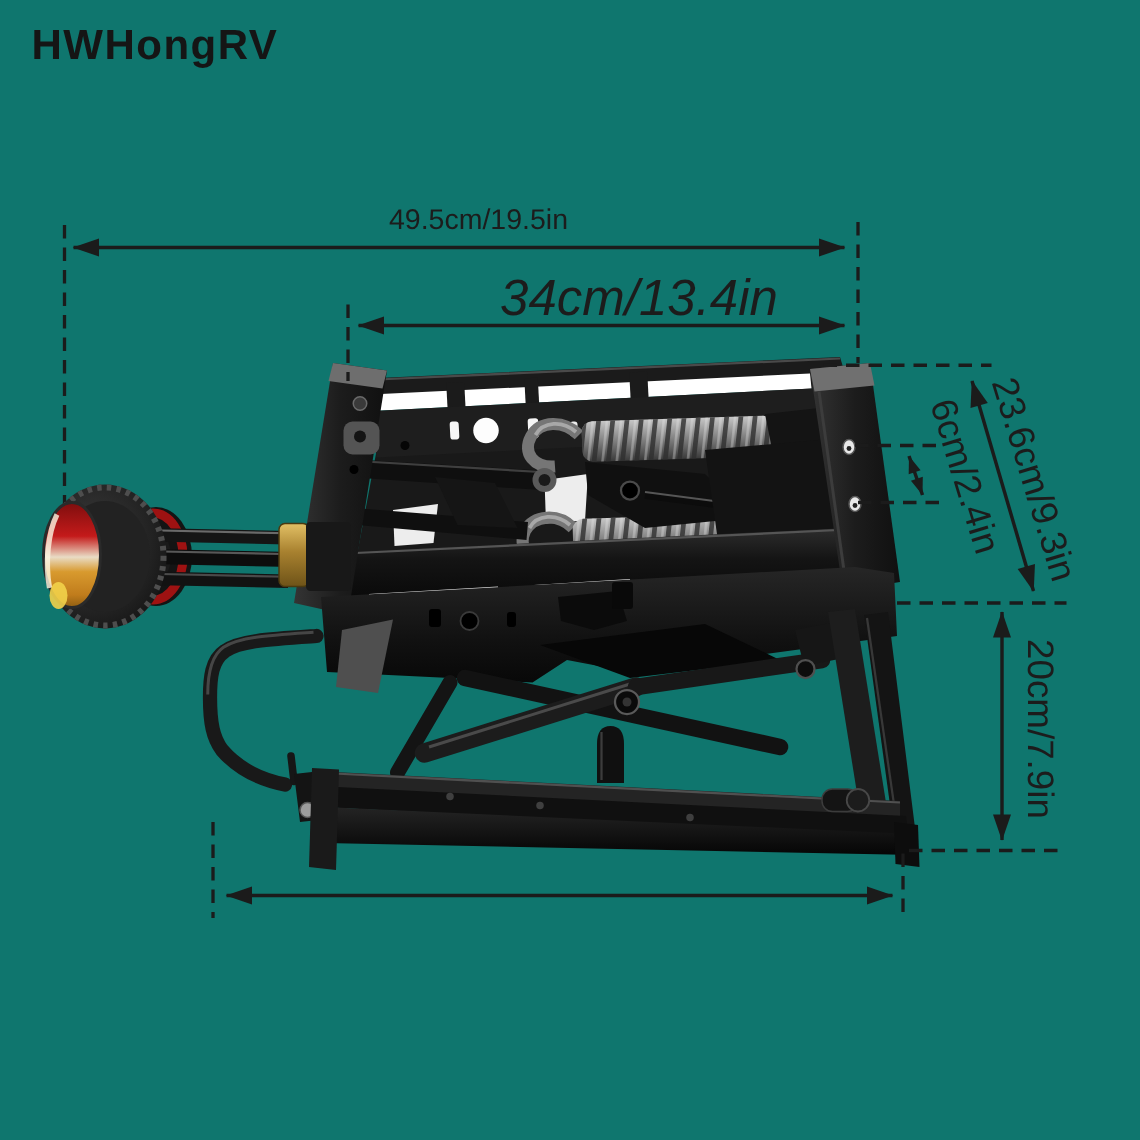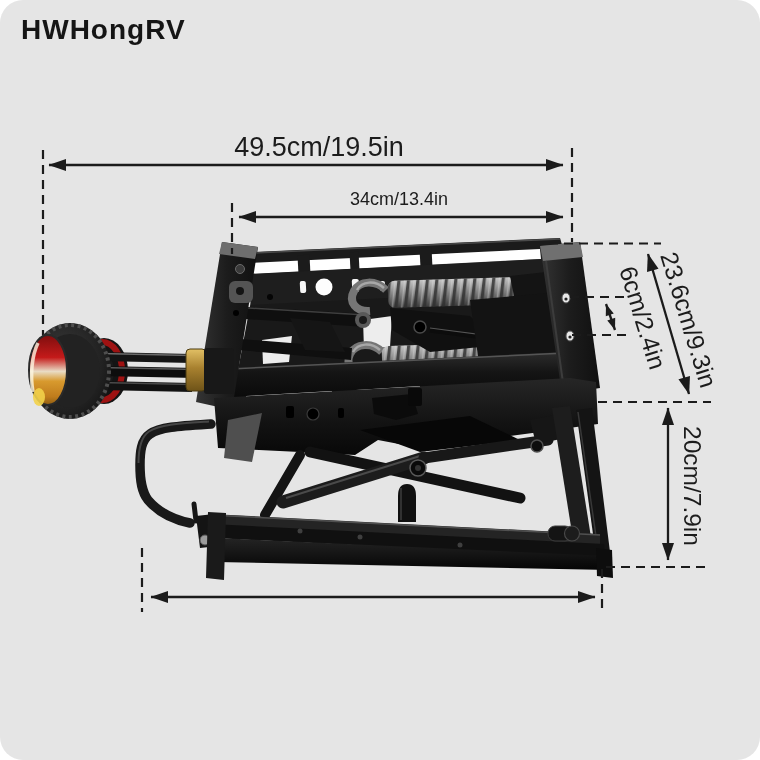--- a/index.html
+++ b/index.html
@@ -1,20 +1,20 @@
 <!DOCTYPE html>
 <html><head>
 <meta charset="utf-8">
 <style>
   html,body{margin:0;padding:0;background:#ffffff;}
-  .stage{position:relative;width:760px;height:760px;background:#e5e5e5;overflow:hidden;
-         font-family:"Liberation Sans","DejaVu Sans",sans-serif;border-radius:23px;}
+  .stage{position:relative;width:760px;height:760px;background:#0f766e;overflow:hidden;
+         font-family:"Liberation Sans","DejaVu Sans",sans-serif;}
   .logo{position:absolute;left:21px;top:14px;font-size:28px;font-weight:700;
         letter-spacing:1px;color:#151515;white-space:nowrap;}
-  .dim-label{position:absolute;font-size:27px;font-weight:500;color:#1c1c1c;
+  .dim-label{position:absolute;font-size:19px;font-weight:500;color:#1c1c1c;
              white-space:nowrap;line-height:1;transform:translate(-50%,-50%);}
   .dim-label.small{font-size:24.5px;}
   .rot73{transform:translate(-50%,-50%) rotate(73deg);}
   .rot90{transform:translate(-50%,-50%) rotate(90deg);}
   svg{position:absolute;left:0;top:0;}
   .dash{stroke:#1b1b1b;stroke-width:2.2;stroke-dasharray:9,6;fill:none;}
   .dimline{stroke:#1b1b1b;stroke-width:2.3;fill:none;}
 </style>
 </head>
 <body>
@@ -255,18 +255,18 @@
       </g>
       <g>
         <line class="dash" x1="142" y1="548" x2="142" y2="612"></line>
         <line class="dash" x1="602" y1="569" x2="602" y2="612"></line>
         <line class="dimline" x1="151" y1="597" x2="595" y2="597" marker-start="url(#arrow)" marker-end="url(#arrow)"></line>
       </g>
     </g>
   </svg>
 
   <div class="dim-label" style="left:319px;top:147px;">49.5cm/19.5in</div>
-  <div class="dim-label" style="left:399px;top:199px;font-size:18px;">34cm/13.4in</div>
+  <div class="dim-label" style="left:426px;top:199px;font-size:34px;font-style:italic;">34cm/13.4in</div>
   <div class="dim-label small rot73" style="left:688px;top:320px;">23.6cm/9.3in</div>
   <div class="dim-label small rot73" style="left:642px;top:318px;">6cm/2.4in</div>
   <div class="dim-label small rot90" style="left:692px;top:486px;">20cm/7.9in</div>
 
 </div>
 
 </body></html>

